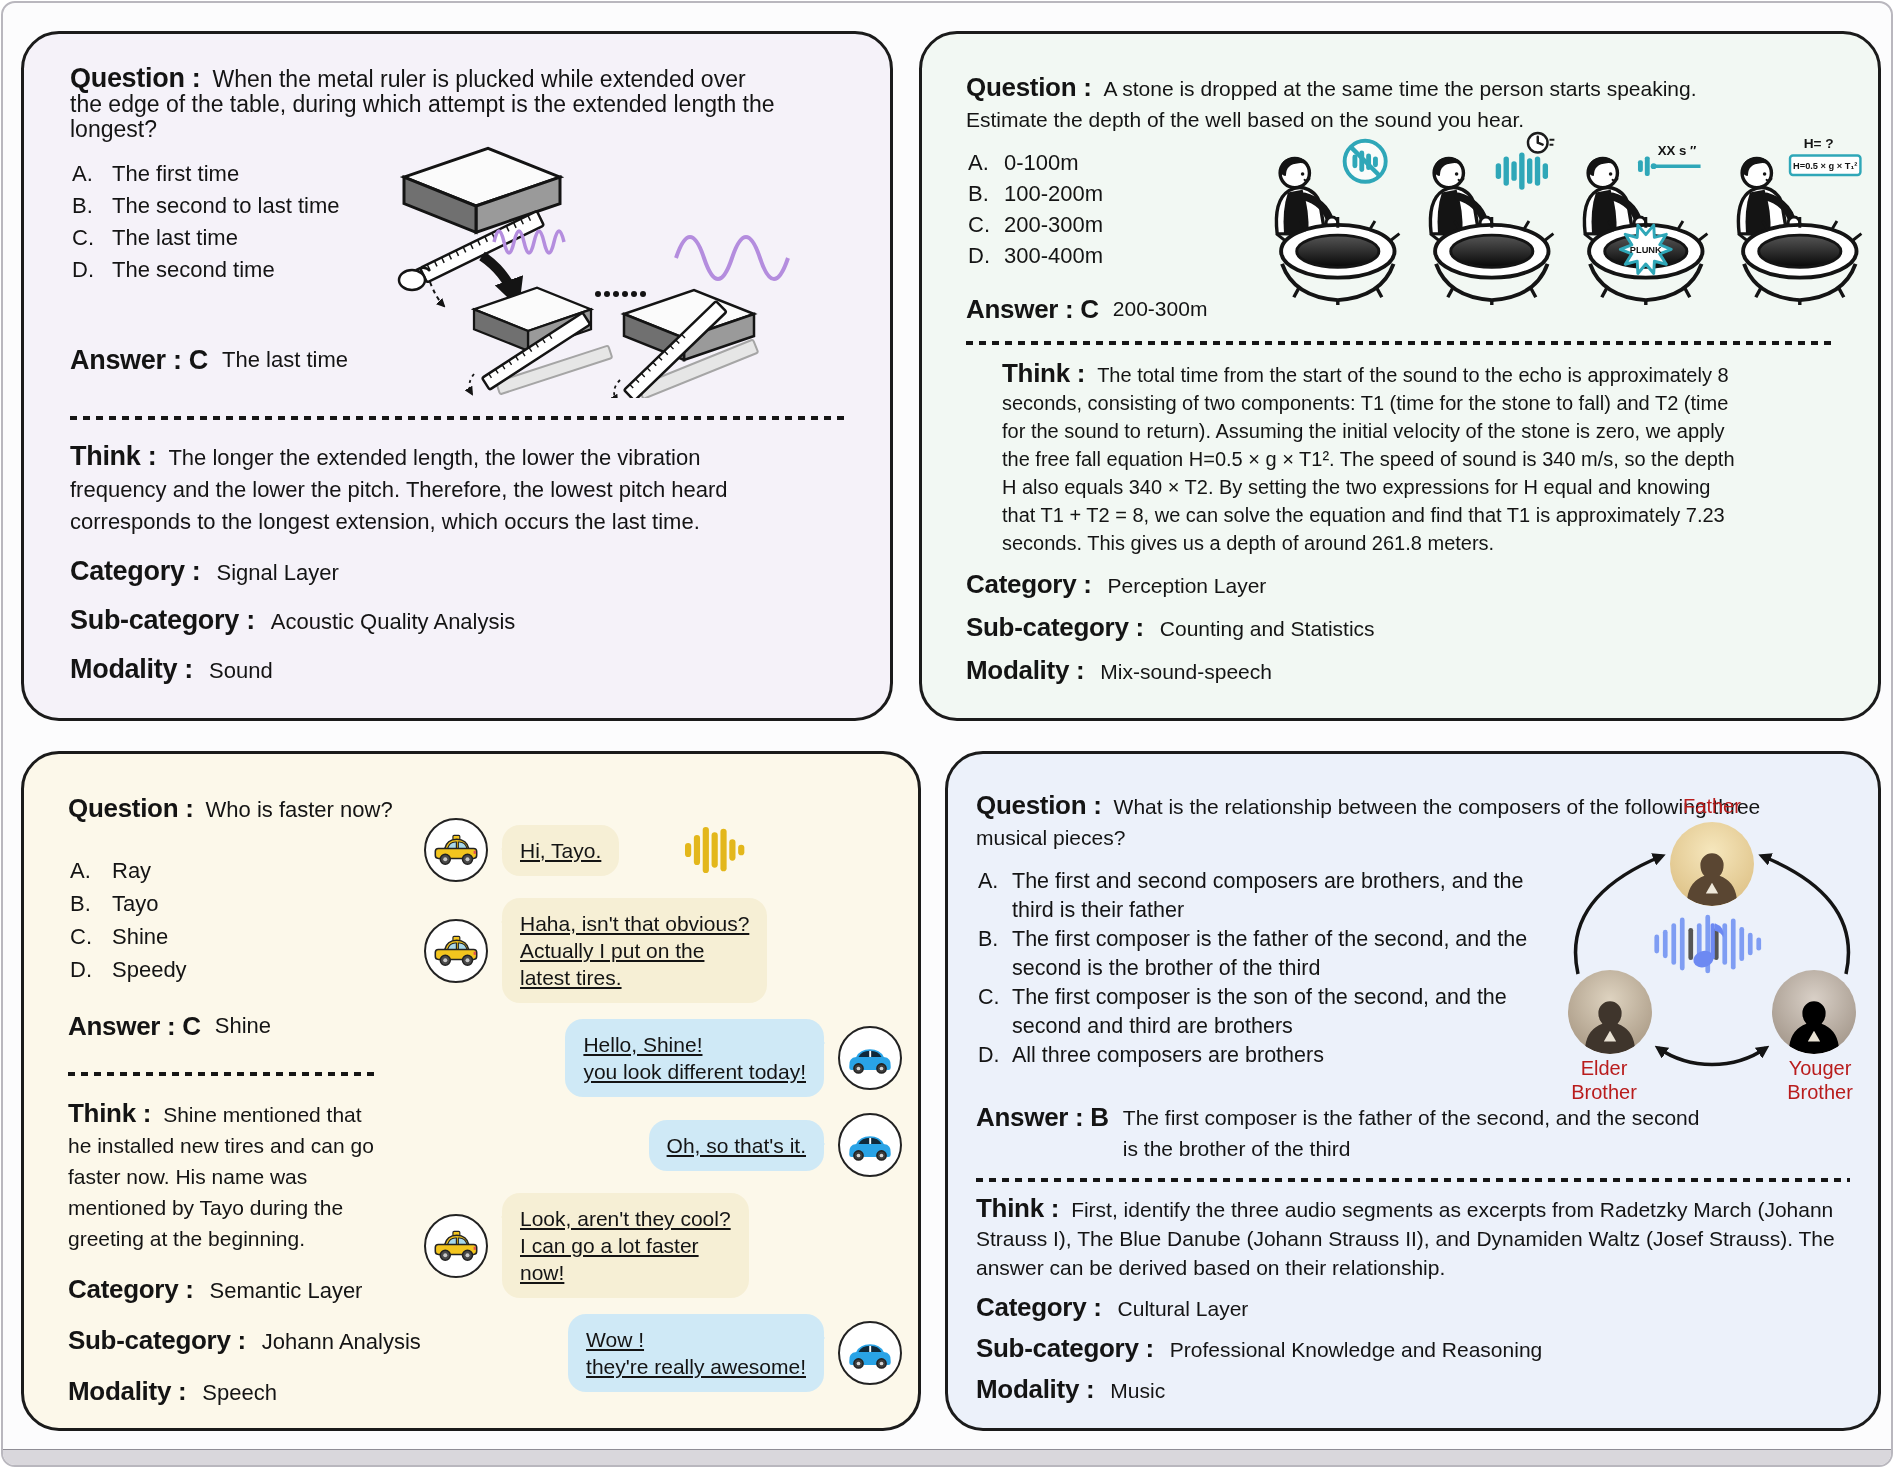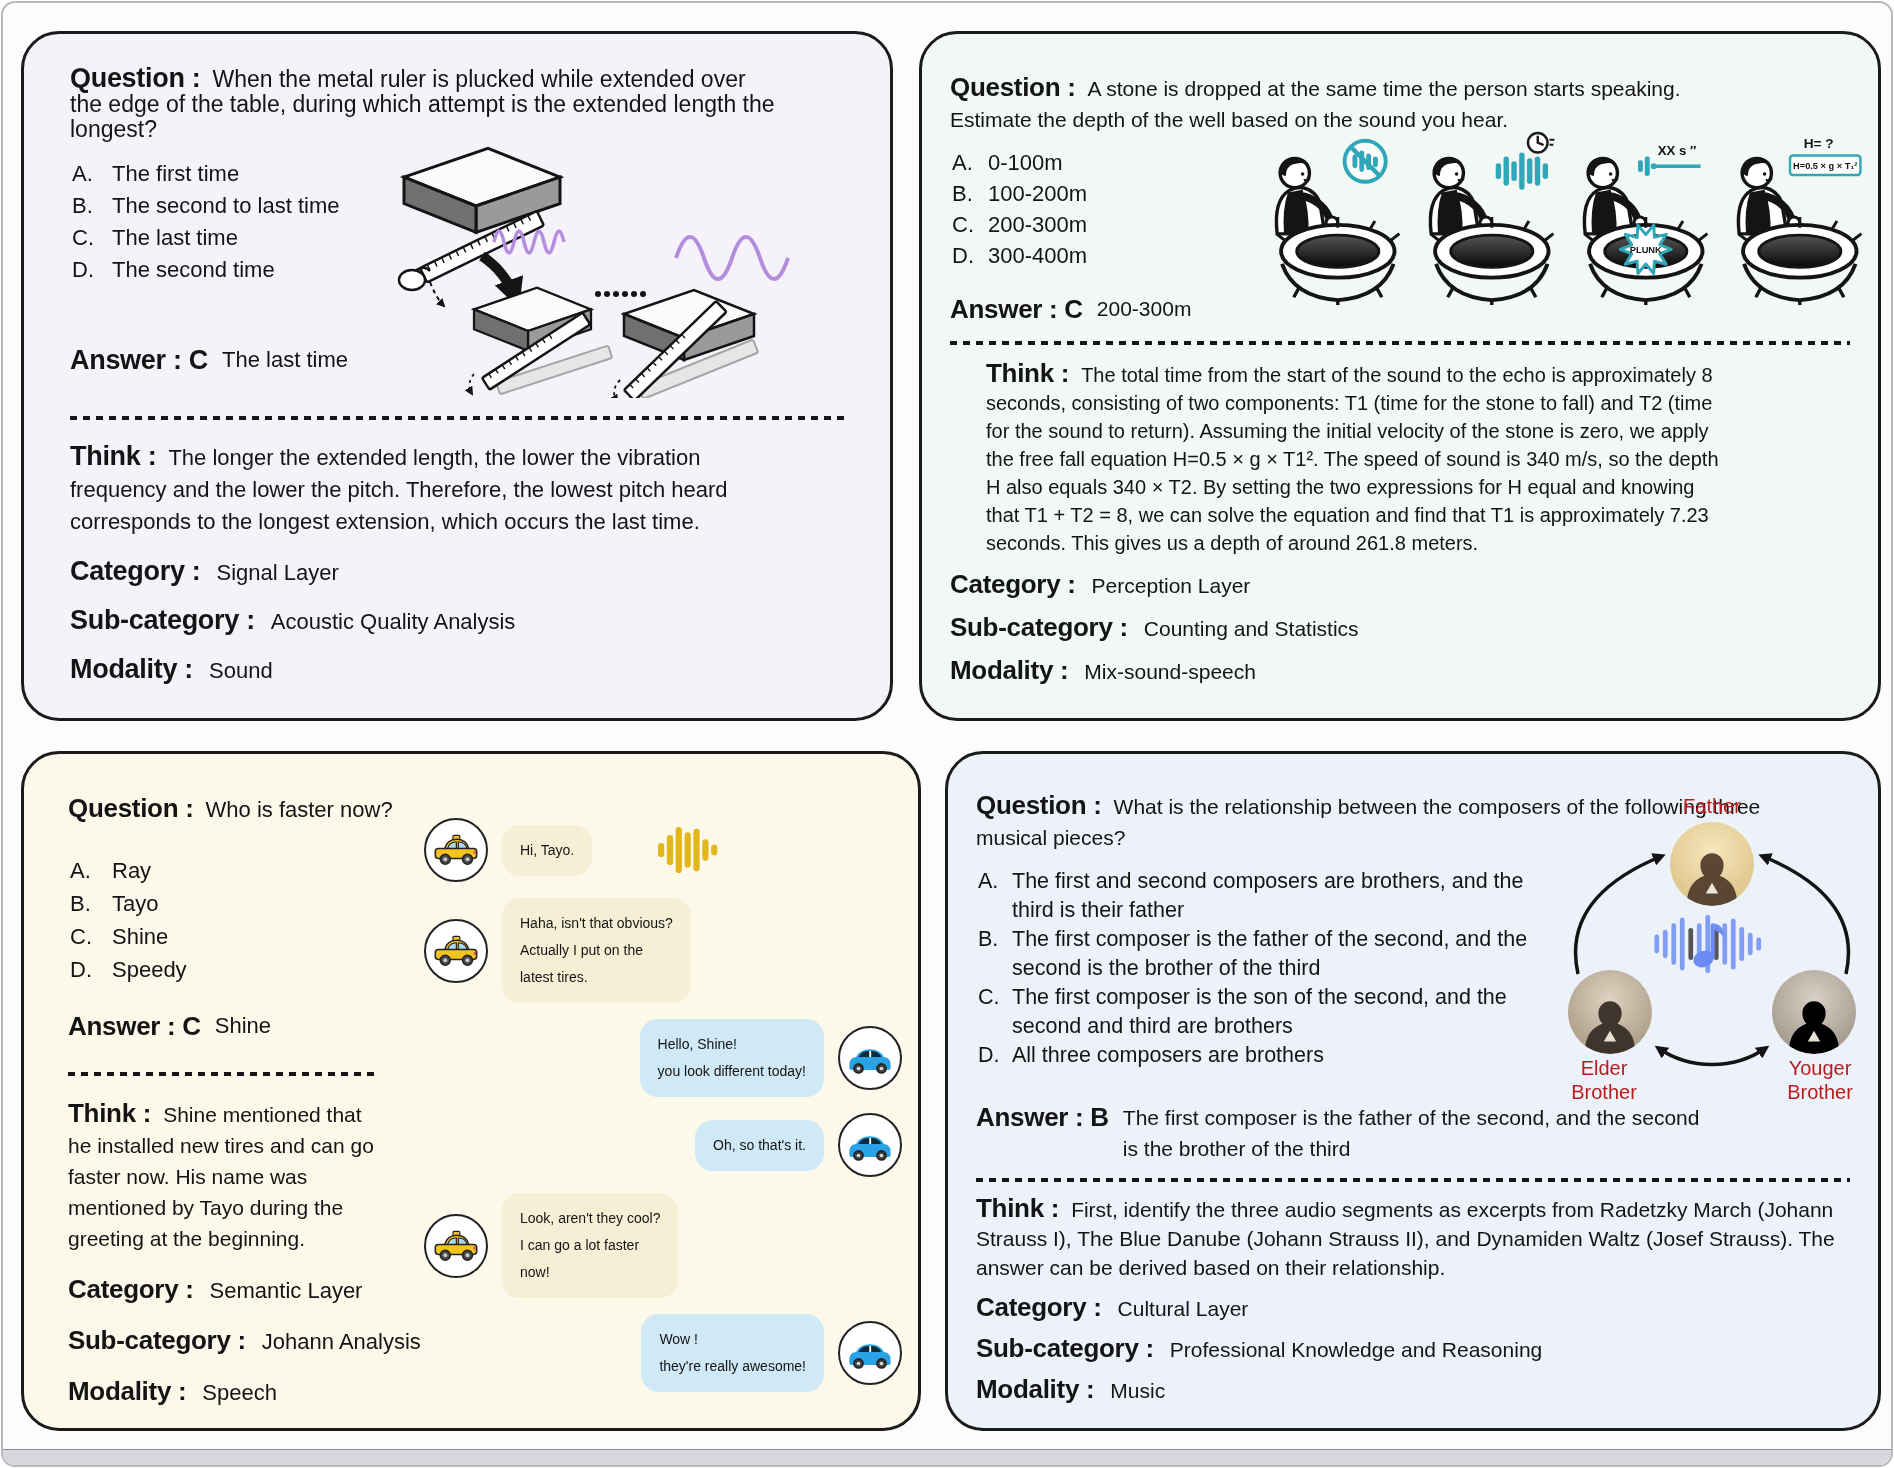--- a/index.html
+++ b/index.html
@@ -15,21 +15,21 @@
     background:#fcfcfd; overflow:hidden;
   }
   .bottom-bar {
     position:absolute; left:0; right:0; bottom:0; height:16px;
     background:#d9d7dc; border-top:1.5px solid #8f8d95;
   }
   .panel {
     position:absolute; border:3px solid #1b1b1b; border-radius:38px;
   }
   #panel-1 { left:18px;  top:28px;  width:872px; height:690px; background:#f5f2f9; padding:28px 46px; }
-  #panel-2 { left:916px; top:28px;  width:962px; height:690px; background:#f2f8f3; padding:24px 28px; }
+  #panel-2 { left:916px; top:28px;  width:962px; height:690px; background:#f2f8f3; padding:24px 44px; }
   #panel-3 { left:18px;  top:748px; width:900px; height:680px; background:#fcf8ea; padding:26px 44px; }
   #panel-4 { left:942px; top:748px; width:936px; height:680px; background:#ecf1fa; padding:24px 28px; }
 
   .lbl { font-weight:800; font-size:26px; letter-spacing:-0.3px; white-space:nowrap; }
   #panel-1 .lbl { font-size:27px; }
   .para { margin:0; font-size:22px; line-height:32px; }
   .para .lbl { margin-right:12px; }
   .q1 { margin-top:4px; width:710px; font-size:23px; line-height:25px; }
   .q2 { margin-top:14px; width:775px; font-size:21px; line-height:31px; }
   .q3 { margin-top:12px; }
@@ -86,21 +86,21 @@
   #wells svg { width:150px; height:176px; }
 
   
   #chat { position:absolute; left:400px; top:64px; width:478px; display:flex; flex-direction:column; gap:16px; }
   .chat-row { display:flex; align-items:center; gap:14px; }
   .chat-row.right { justify-content:flex-end; }
   .avatar {
     width:64px; height:64px; border-radius:50%; background:#fff; border:2.5px solid #222;
     flex:none; display:flex; align-items:center; justify-content:center;
   }
-  .bubble { border-radius:18px; padding:12px 18px; font-size:14px; line-height:27px; position:relative; }
+  .bubble { border-radius:18px; padding:12px 18px; font-size:21px; line-height:27px; position:relative;text-decoration:underline; }
   .bubble div { white-space:nowrap; }
   .bubble.cream { background:#f6efd5; }
   .bubble.blue  { background:#cfe9f6; }
   .bubble.cream::before {
     content:""; position:absolute; left:-9px; top:16px;
     border:8px solid transparent; border-right-color:#f6efd5;
   }
   .bubble.blue::after {
     content:""; position:absolute; right:-9px; top:16px;
     border:8px solid transparent; border-left-color:#cfe9f6;

